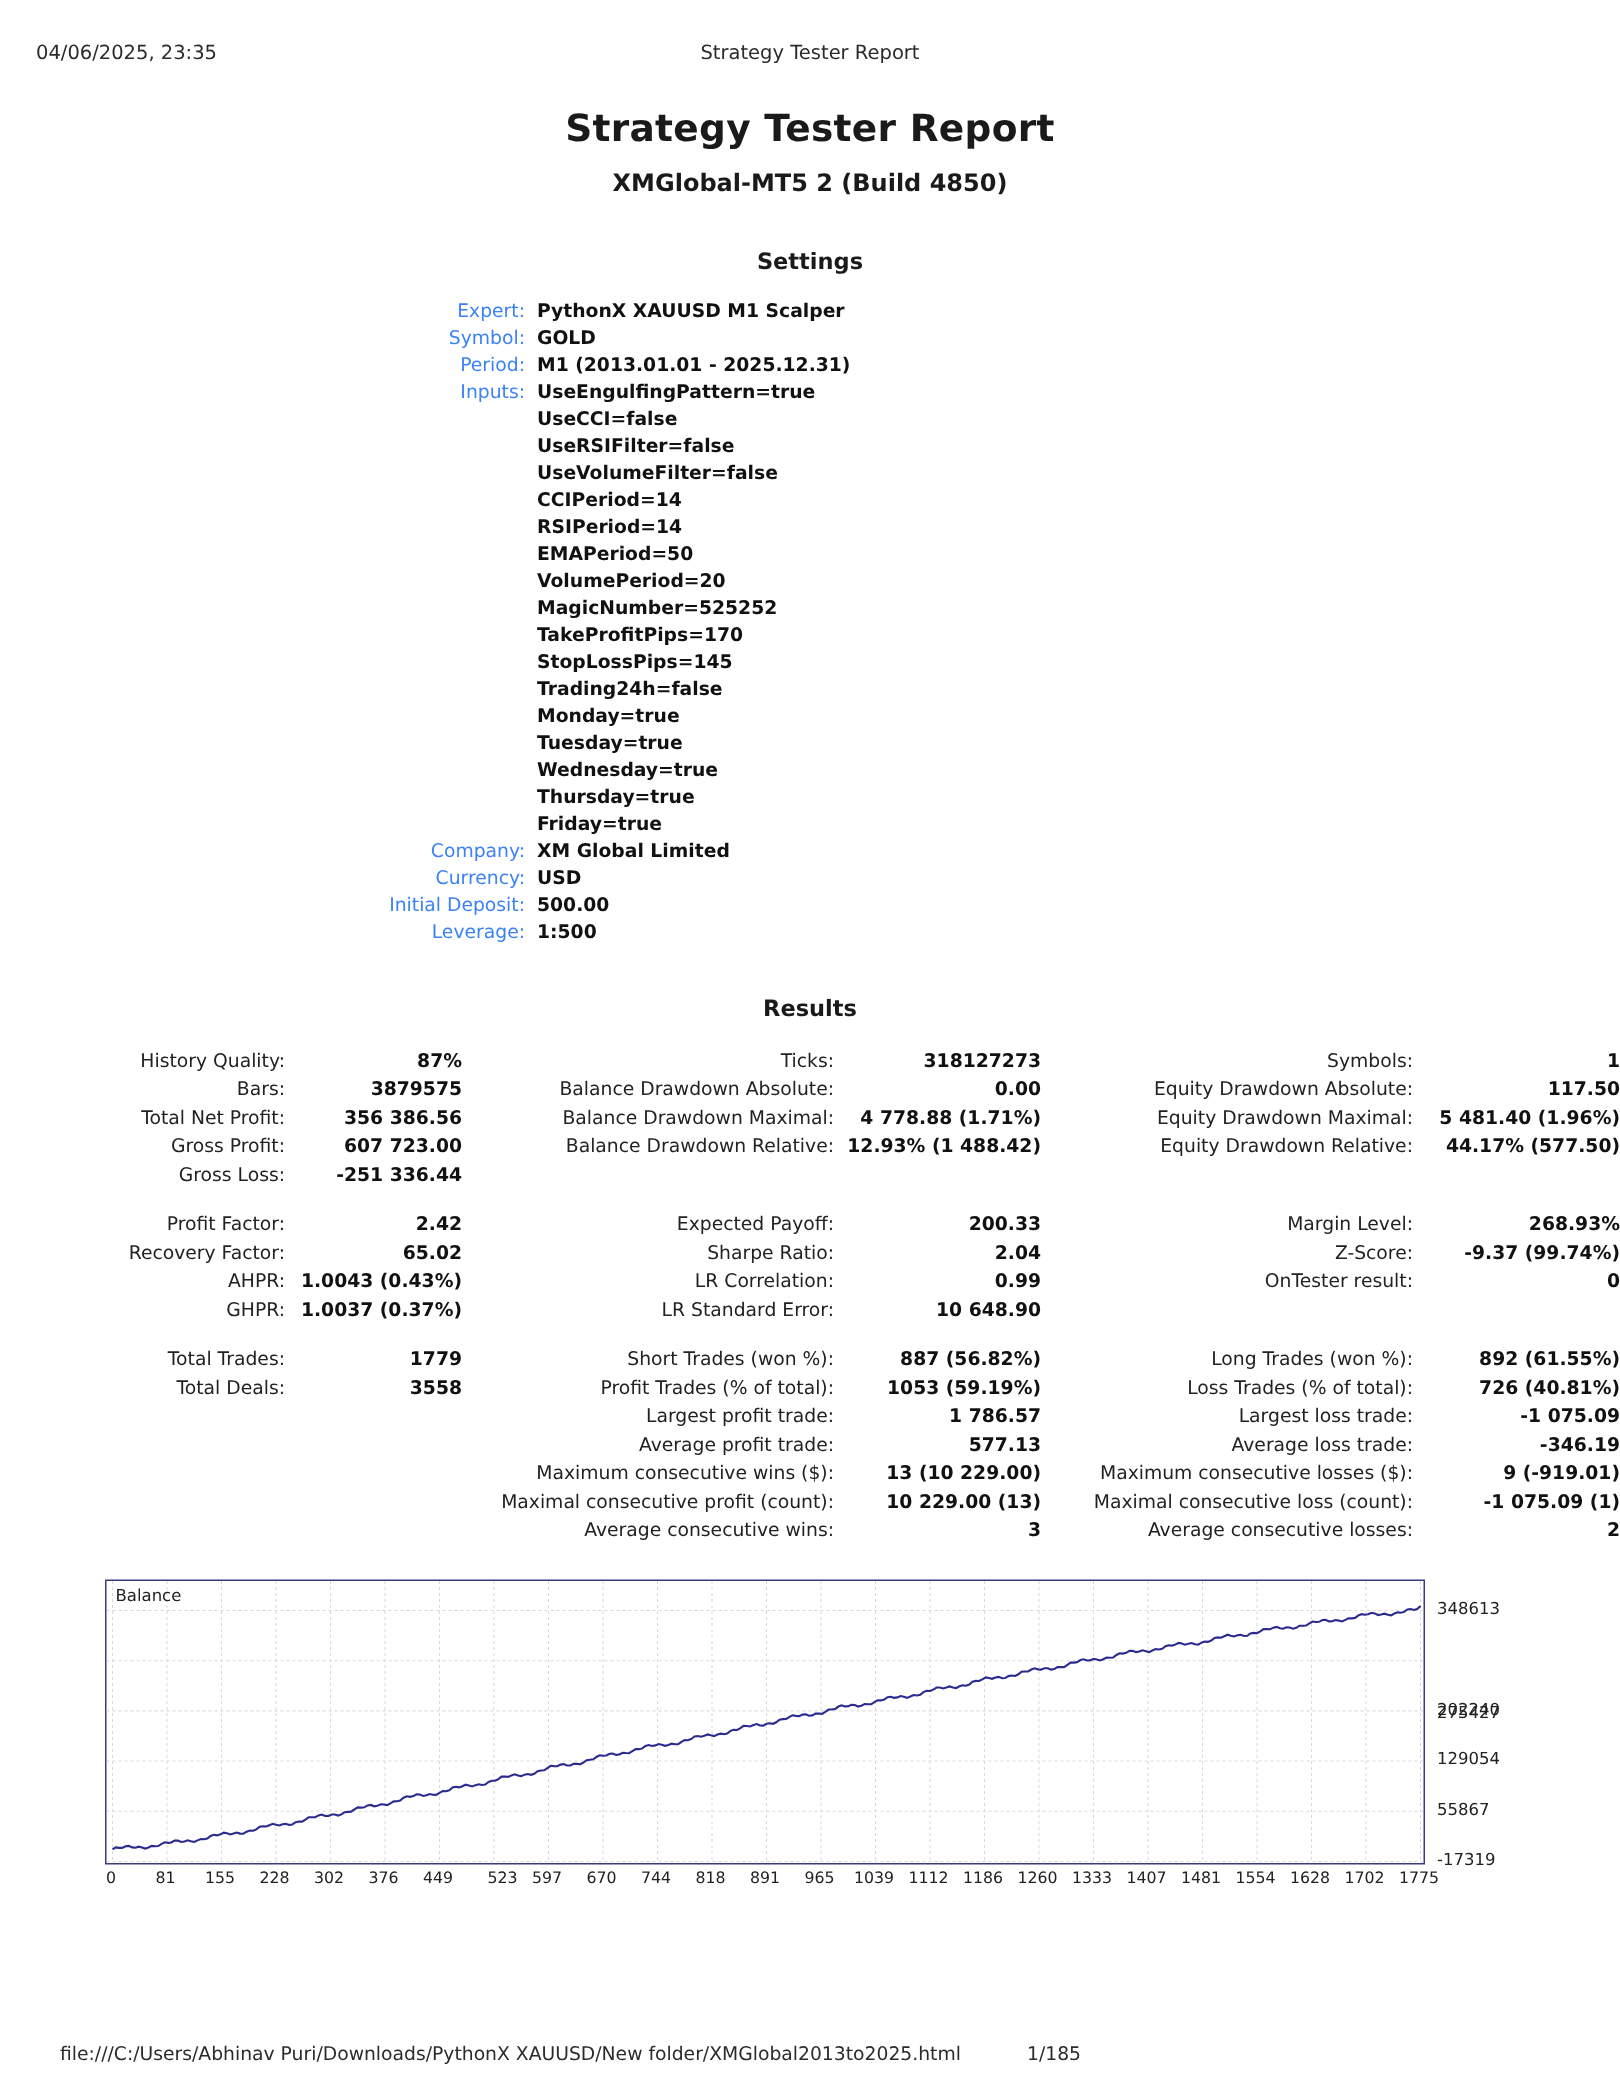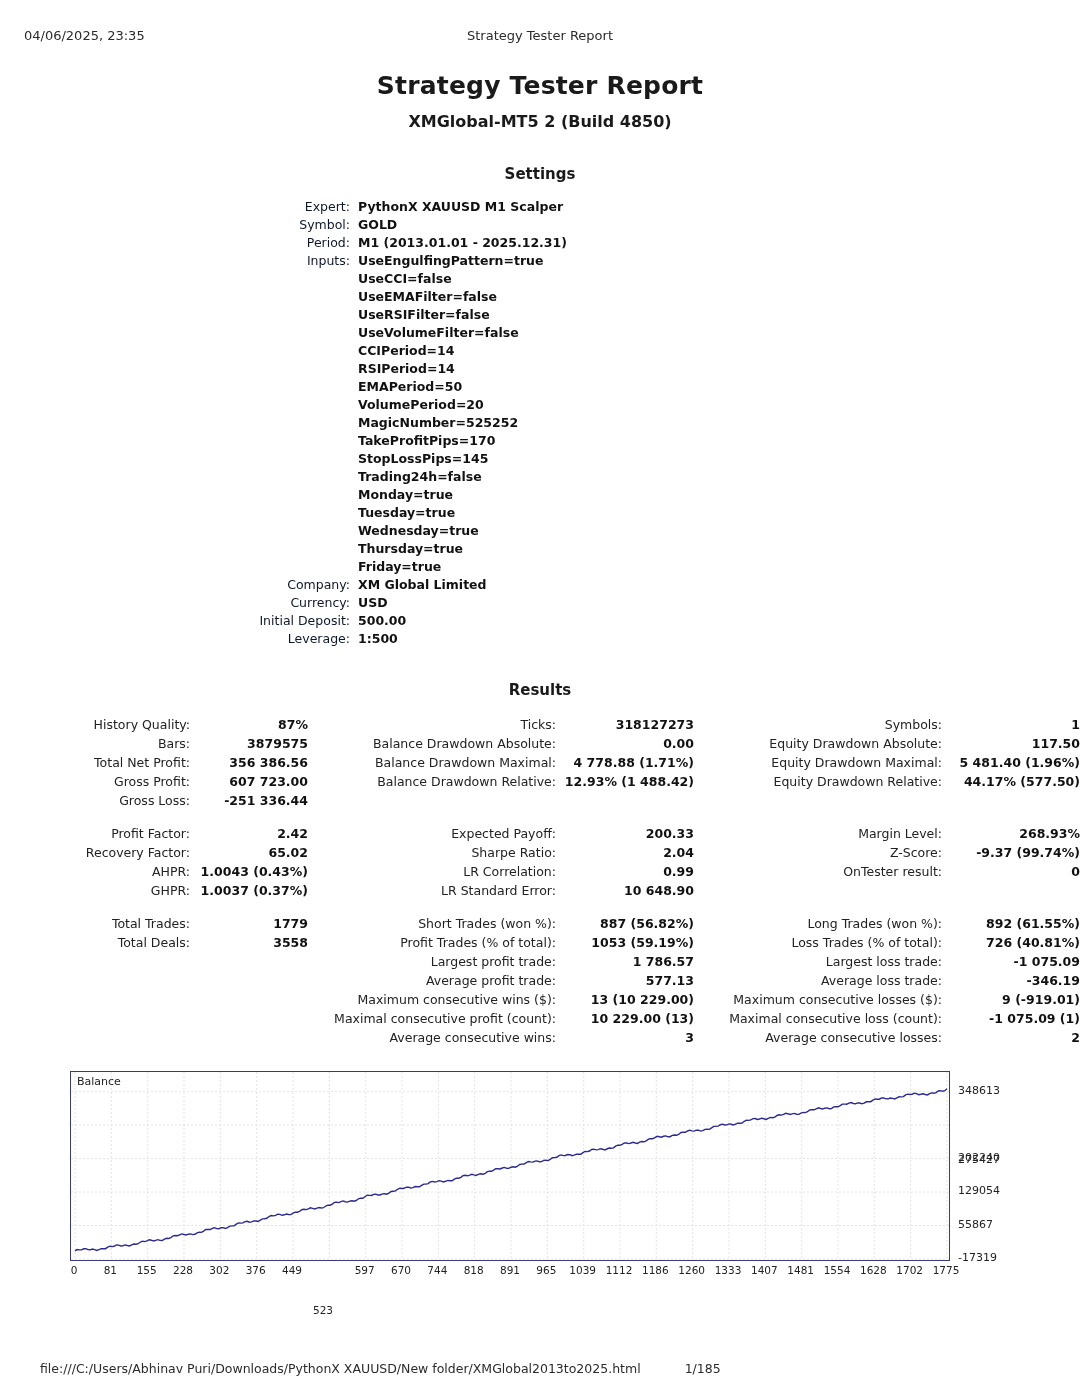--- a/index.html
+++ b/index.html
@@ -69,21 +69,21 @@
     width: 100%;
   }
   .settings td {
     padding: 1.5px 0;
     vertical-align: top;
   }
   .settings td.label {
     text-align: right;
     width: 130px;
     padding-right: 8px;
-    color: #0f172a;
+    color: #3b82f6;
     font-weight: normal;
     white-space: nowrap;
   }
   .settings td.value {
     text-align: left;
     font-weight: bold;
     color: #111;
     white-space: nowrap;
   }
   
@@ -216,24 +216,20 @@
             <td class="label">Period:</td>
             <td class="value">M1 (2013.01.01 - 2025.12.31)</td>
           </tr>
           <tr>
             <td class="label">Inputs:</td>
             <td class="value">UseEngulfingPattern=true</td>
           </tr>
           <tr>
             <td class="label"></td>
             <td class="value">UseCCI=false</td>
-          </tr>
-          <tr>
-            <td class="label"></td>
-            <td class="value">UseEMAFilter=false</td>
           </tr>
           <tr>
             <td class="label"></td>
             <td class="value">UseRSIFilter=false</td>
           </tr>
           <tr>
             <td class="label"></td>
             <td class="value">UseVolumeFilter=false</td>
           </tr>
           <tr>
@@ -498,21 +494,21 @@
         <div style="top: 180px;">-17319</div>
       </div>
     <div class="x-labels" id="x-labels">
         <span style="left: 4px;">0</span>
         <span style="left: 40.3333px;">81</span>
         <span style="left: 76.6667px;">155</span>
         <span style="left: 113px;">228</span>
         <span style="left: 149.333px;">302</span>
         <span style="left: 185.667px;">376</span>
         <span style="left: 222px;">449</span>
-        <span style="left: 253px; margin-top: 40px;">523</span>
+        <span style="left: 265px;">523</span>
         <span style="left: 294.667px;">597</span>
         <span style="left: 331px;">670</span>
         <span style="left: 367.333px;">744</span>
         <span style="left: 403.667px;">818</span>
         <span style="left: 440px;">891</span>
         <span style="left: 476.333px;">965</span>
         <span style="left: 512.667px;">1039</span>
         <span style="left: 549px;">1112</span>
         <span style="left: 585.333px;">1186</span>
         <span style="left: 621.667px;">1260</span>

